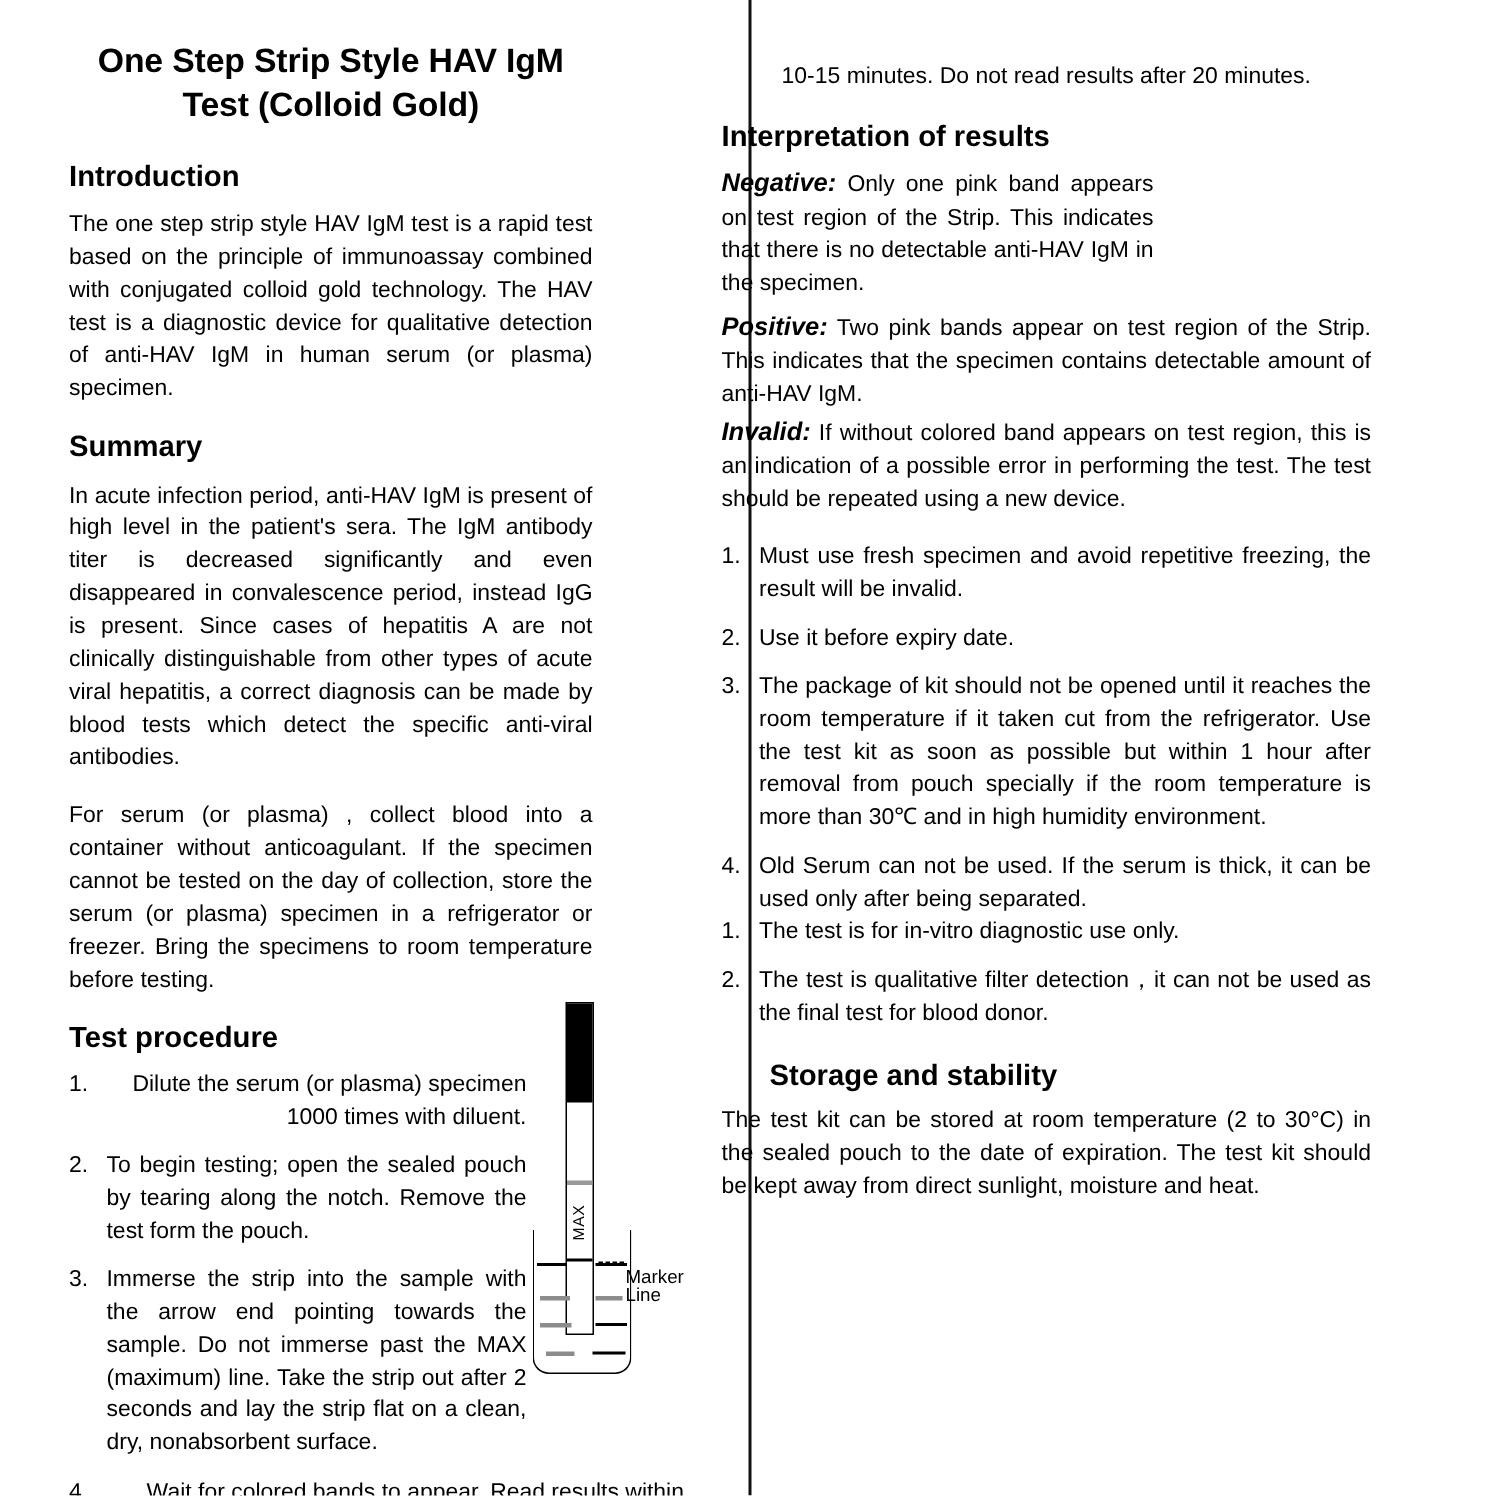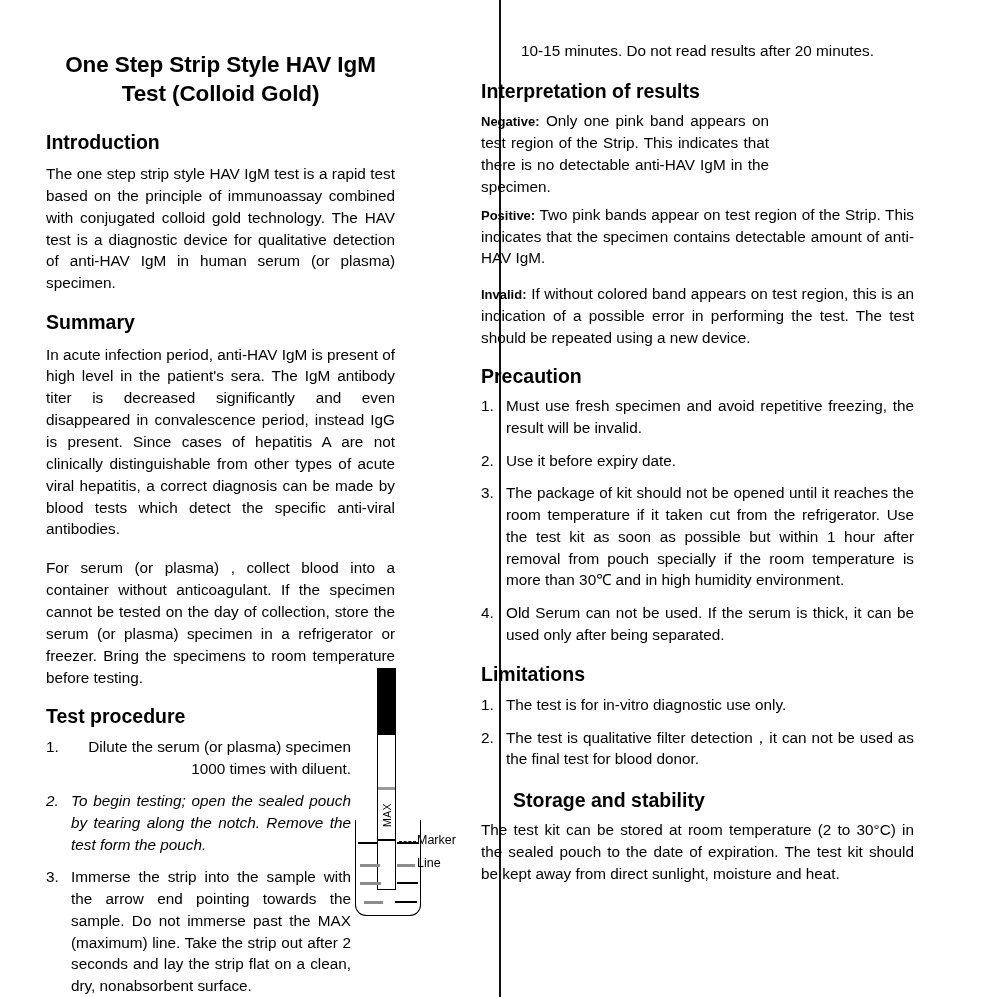--- a/index.html
+++ b/index.html
@@ -27,21 +27,21 @@
     top: 0;
     width: 2px;
     height: 997px;
     background: #111;
   }
   .col {
     position: relative;
   }
   .col-left {
     width: 435px;
-    padding: 51px 40px 0 46px;
+    padding: 27px 40px 0 46px;
   }
   .col-right {
     width: 501px;
     padding: 40px 22px 0 46px;
   }
 
   h1.doc-title {
     font-size: 22.5px;
     font-weight: bold;
     text-align: center;
@@ -61,22 +61,23 @@
     font-size: 15.3px;
     line-height: 1.43;
     text-align: justify;
     margin: 0 0 17px 0;
     -webkit-hyphens: none;
     hyphens: none;
   }
   p.body:last-child { margin-bottom: 0; }
 
   .runin {
-    font-size: 13px;
+    font-size: 17px;
     font-weight: bold;
+    font-style: italic;
   }
 
   
   ol.numlist {
     margin: 0;
     padding: 0;
     list-style: none;
     counter-reset: li;
   }
   ol.numlist > li {
@@ -195,21 +196,21 @@
     <p class="body">The one step strip style HAV IgM test is a rapid test based on the principle of immunoassay combined with conjugated colloid gold technology. The HAV test is a diagnostic device for qualitative detection of anti-HAV IgM in human serum (or plasma) specimen.</p>
 
     <h2 class="section">Summary</h2>
     <p class="body">In acute infection period, anti-HAV IgM is present of high level in the patient's sera. The IgM antibody titer is decreased significantly and even disappeared in convalescence period, instead IgG is present. Since cases of hepatitis A are not clinically distinguishable from other types of acute viral hepatitis, a correct diagnosis can be made by blood tests which detect the specific anti-viral antibodies.</p>
 
     <p class="body">For serum (or plasma) , collect blood into a container without anticoagulant. If the specimen cannot be tested on the day of collection, store the serum (or plasma) specimen in a refrigerator or freezer. Bring the specimens to room temperature before testing.</p>
 
     <h2 class="section tight">Test procedure</h2>
     <ol class="numlist left-list">
       <li style="width:305px;">Dilute the serum (or plasma) specimen 1000 times with diluent.</li>
-      <li style="width:305px; text-align:justify;font-style:italic;">To begin testing; open the sealed pouch by tearing along the notch. Remove the test form the pouch.</li>
+      <li style="width:305px; text-align:justify;">To begin testing; open the sealed pouch by tearing along the notch. Remove the test form the pouch.</li>
       <li style="width:305px; text-align:justify;">Immerse the strip into the sample with the arrow end pointing towards the sample. Do not immerse past the MAX (maximum) line. Take the strip out after 2 seconds and lay the strip flat on a clean, dry, nonabsorbent surface.</li>
       <li style="width:410px;">Wait for colored bands to appear. Read results within</li>
     </ol>
 
     <div class="figure-beaker">
       <div class="beaker-strip">
         <div class="black-top"></div>
         <div class="grey-tick" style="top:118px;"></div>
         <div class="max-label">MAX</div>
         <div class="hline" style="top:170px;"></div>
@@ -218,47 +219,45 @@
         <div class="liquid" style="left:2px; width:20px; top:22px;"></div>
         <div class="liquid" style="left:41px; width:21px; top:22px;"></div>
         <div class="liquid grey" style="left:4px; width:20px; top:44px;"></div>
         <div class="liquid grey" style="left:41px; width:18px; top:44px;"></div>
         <div class="liquid grey" style="left:4px; width:21px; top:62px;"></div>
         <div class="liquid" style="left:41px; width:21px; top:62px;"></div>
         <div class="liquid grey" style="left:8px; width:19px; top:81px;"></div>
         <div class="liquid" style="left:39px; width:22px; top:81px;"></div>
       </div>
       <div class="marker-dash"></div>
-      <div class="marker-text" style="left:62px; top:165px;">Marker</div>
+      <div class="marker-text" style="left:62px; top:176px;">Marker</div>
       <div class="marker-text" style="left:62px; top:188px;">Line</div>
     </div>
 
   </div>
 
   <div class="col col-right">
 
     <p class="body" style="text-align:center; margin-bottom:18px;">10-15 minutes. Do not   read results after 20 minutes.</p>
 
     <h2 class="section tight">Interpretation of results</h2>
 
     <p class="body" style="width:288px; margin-bottom:6px;"><span class="runin">Negative:</span> <span>Only one pink band appears on test region of the Strip. This indicates that there is no detectable anti-HAV IgM in the specimen.</span></p>
 
-    <p class="body" style="margin-bottom:14px;"><span class="runin">Positive:</span> <span>Two pink bands appear on test region of the Strip. This indicates that the specimen contains detectable amount of anti-HAV IgM.</span></p>
+    <p class="body" style="margin-bottom:2px;"><span class="runin">Positive:</span> <span>Two pink bands appear on test region of the Strip. This indicates that the specimen contains detectable amount of anti-HAV IgM.</span></p>
 
     <p class="body" style="margin-bottom:16px;"><span class="runin">Invalid:</span> <span>If without colored band appears on test region, this is an indication of a possible error in performing the test. The test should be repeated using a new device.</span></p>
 
-    <h2 class="section tight">Precaution</h2>
     <ol class="numlist">
       <li>Must use fresh specimen and avoid repetitive freezing, the result will be invalid.</li>
       <li>Use it before expiry date.</li>
       <li>The package of kit should not be opened until it reaches the room temperature if it taken cut from the refrigerator. Use the test kit as soon as possible but within 1 hour after removal from pouch specially if the room temperature is more than 30℃ and in high humidity environment.</li>
       <li>Old Serum can not be used. If the serum is thick, it can be used only after being separated.</li>
     </ol>
 
-    <h2 class="section tight" style="margin-top:18px;">Limitations</h2>
     <ol class="numlist">
       <li>The test is for in-vitro diagnostic use only.</li>
       <li>The test is qualitative filter detection，it can not be used as the final test for blood donor.</li>
     </ol>
 
     <h2 class="section tight" style="margin-top:19px;margin-left:32px;">Storage and stability</h2>
     <p class="body">The test kit can be stored at room temperature (2 to 30°C) in the sealed pouch to the date of expiration. The test kit should be kept away from direct sunlight, moisture and heat.</p>
 
   </div>
 

